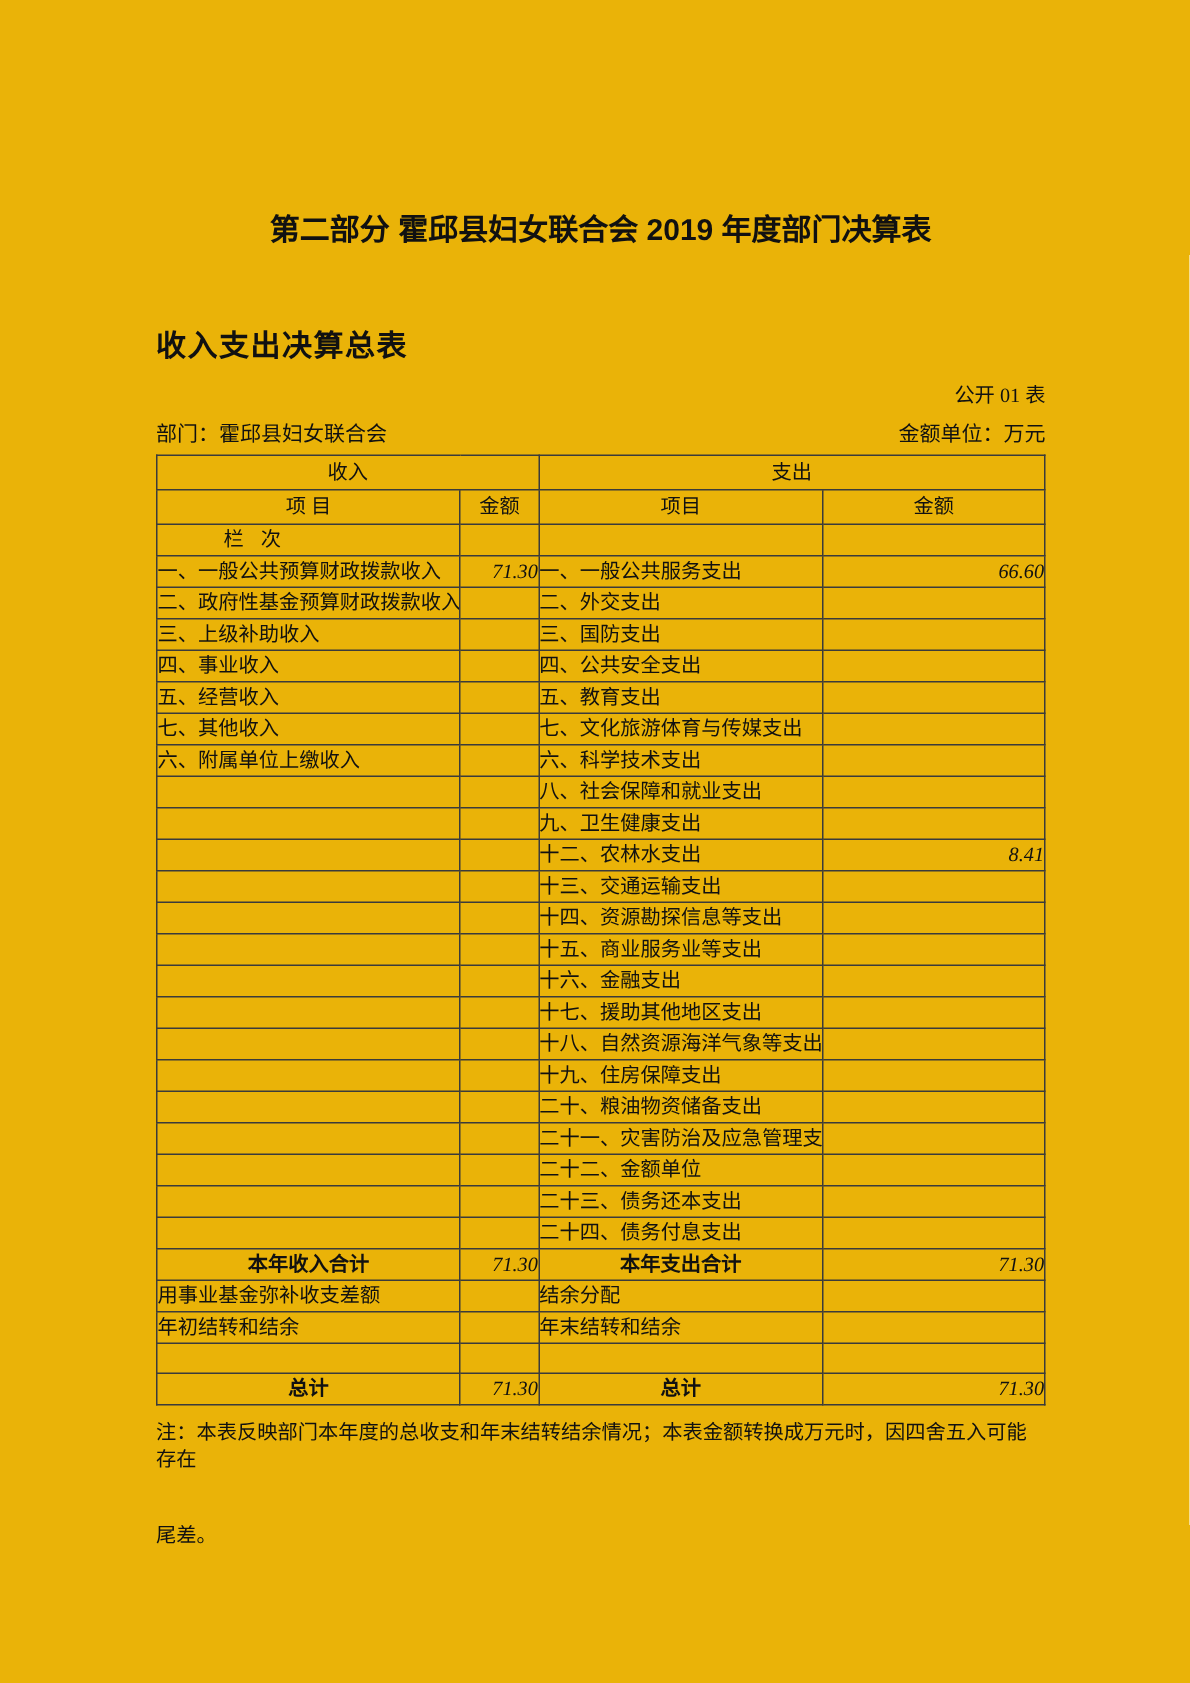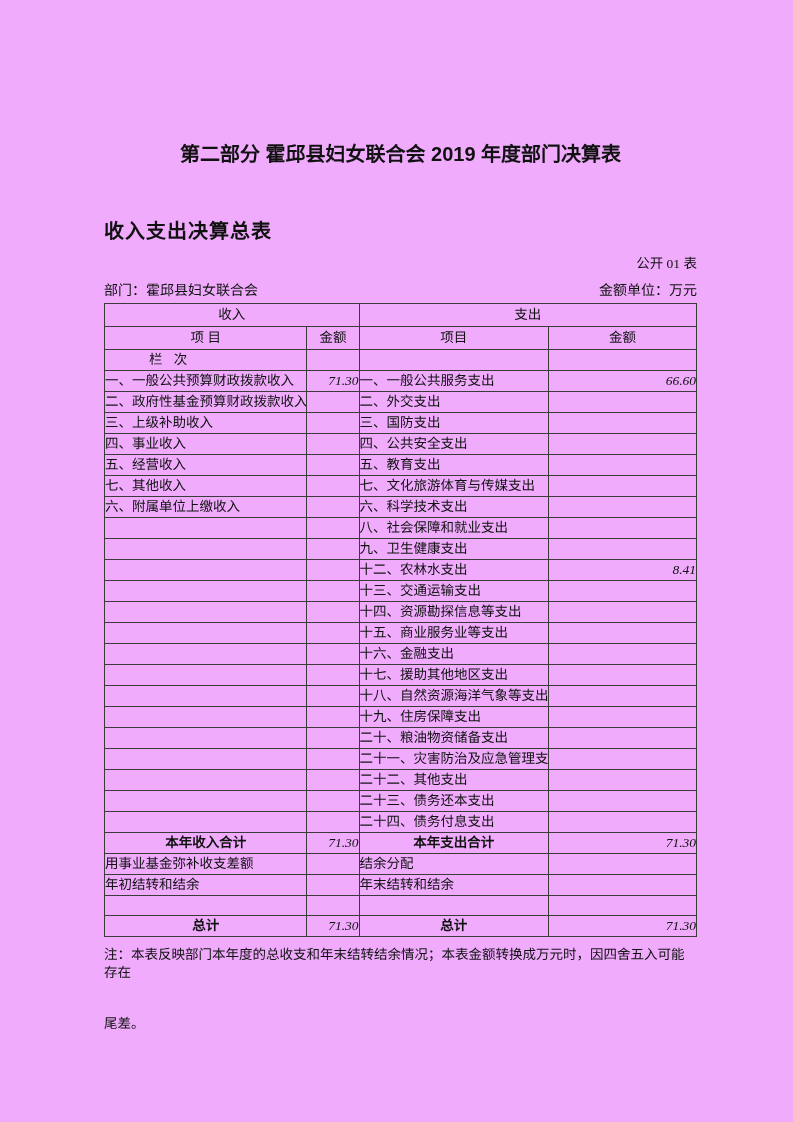--- a/index.html
+++ b/index.html
@@ -5,21 +5,21 @@
   html, body {
     margin: 0;
     padding: 0;
     background: #ffffff;
   }
   .page {
     position: relative;
     width: 793px;
     height: 1122px;
     margin: 0 auto;
-    background: #f0abfc;
+    background: #eab308;
     color: #111111;
     font-family: "Liberation Serif", "DejaVu Serif", serif;
     overflow: hidden;
     box-sizing: border-box;
     padding: 142px 96px 0 104px;
   }
   .doc-title {
     text-align: center;
     font-family: "Liberation Sans", "DejaVu Sans", sans-serif;
     font-weight: bold;
@@ -259,21 +259,21 @@
         </tr>
         <tr>
           <td class="item col-left"></td>
           <td class="amount col-left"></td>
           <td class="item col-right">二十一、灾害防治及应急管理支</td>
           <td class="amount col-right"></td>
         </tr>
         <tr>
           <td class="item col-left"></td>
           <td class="amount col-left"></td>
-          <td class="item col-right">二十二、其他支出</td>
+          <td class="item col-right">二十二、金额单位</td>
           <td class="amount col-right"></td>
         </tr>
         <tr>
           <td class="item col-left"></td>
           <td class="amount col-left"></td>
           <td class="item col-right">二十三、债务还本支出</td>
           <td class="amount col-right"></td>
         </tr>
         <tr>
           <td class="item col-left"></td>

